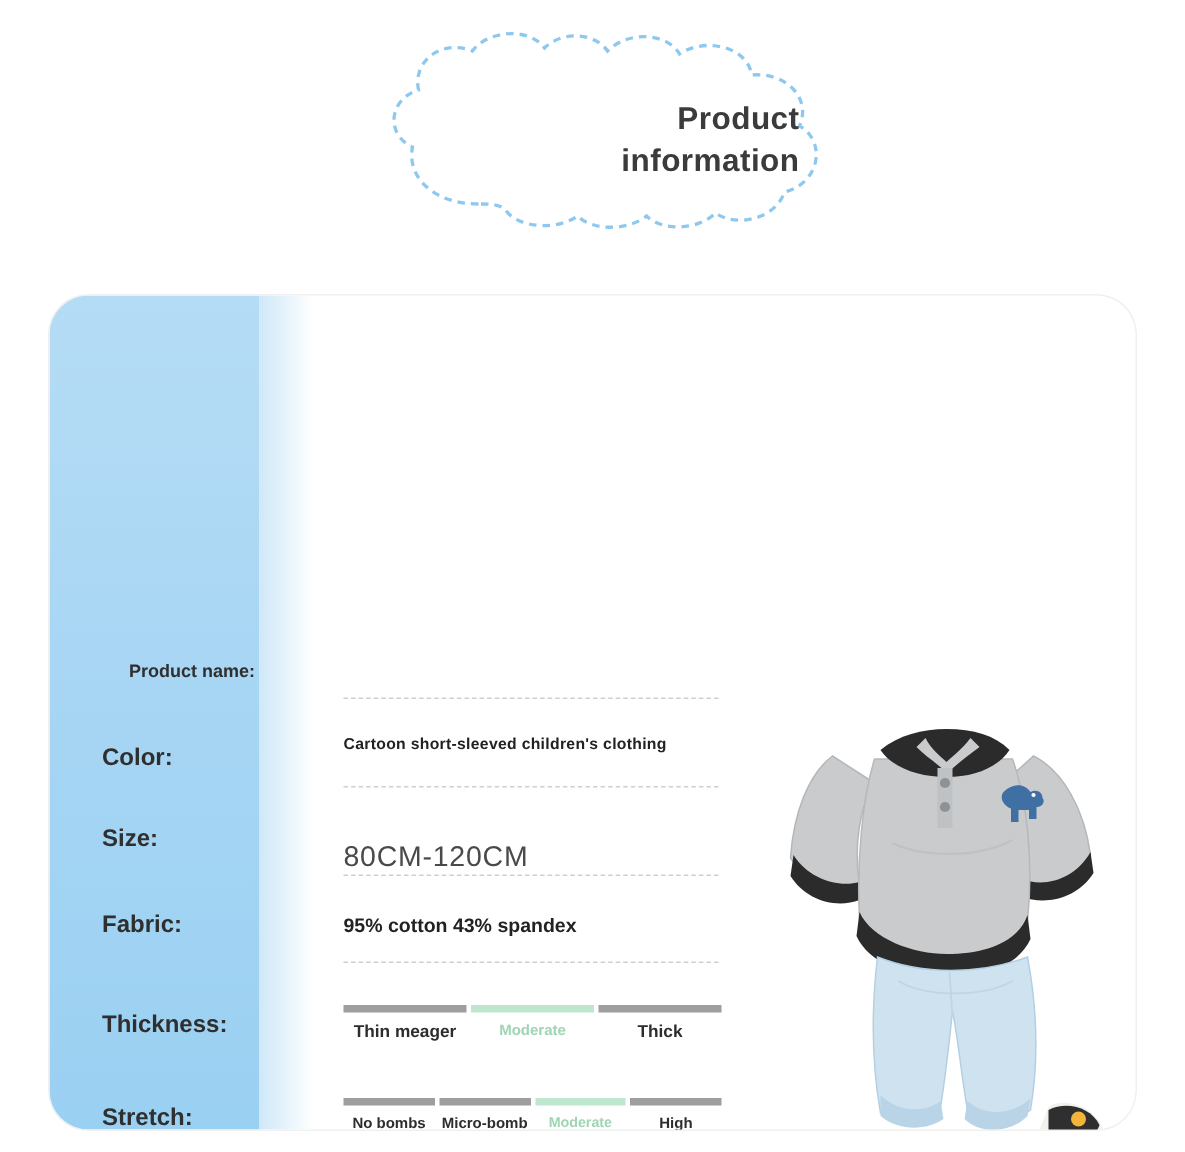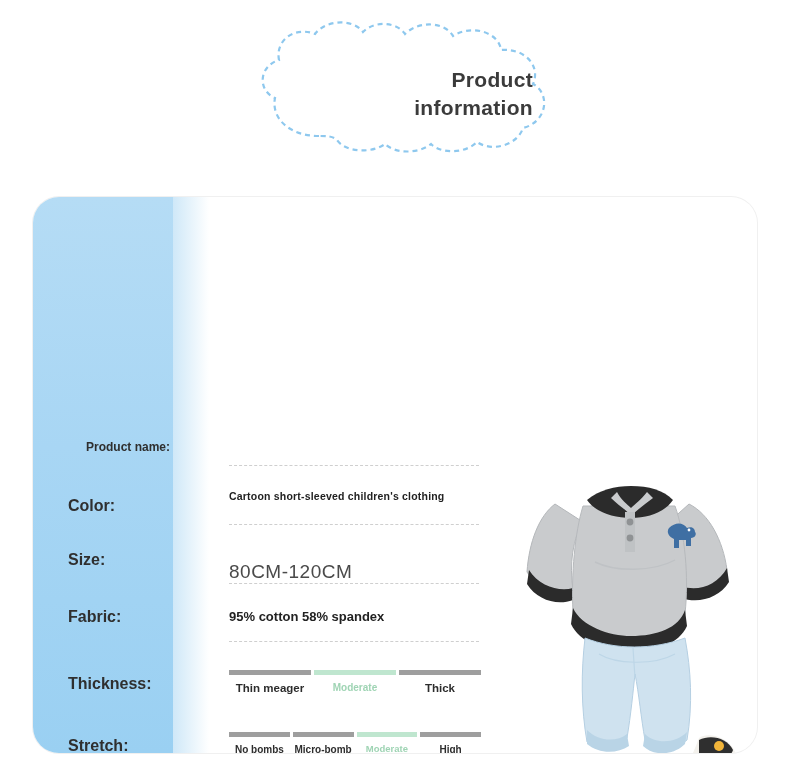--- a/index.html
+++ b/index.html
@@ -199,21 +199,21 @@
   <div class="row-line line-1"></div>
 
   <div class="row-label l-color">Color:</div>
   <div class="row-line line-2"></div>
 
   <div class="row-label l-size">Size:</div>
   <div class="row-value v-size">80CM-120CM</div>
   <div class="row-line line-3"></div>
 
   <div class="row-label l-fabric">Fabric:</div>
-  <div class="row-value v-fabric">95% cotton 58% spandex</div>
+  <div class="row-value v-fabric">95% cotton 43% spandex</div>
   <div class="row-line line-4"></div>
 
   <div class="row-label l-thickness">Thickness:</div>
   <div class="scale s-thickness">
     <div class="scale-bars">
       <div class="scale-bar"></div>
       <div class="scale-bar active"></div>
       <div class="scale-bar"></div>
     </div>
     <div class="scale-labels">

